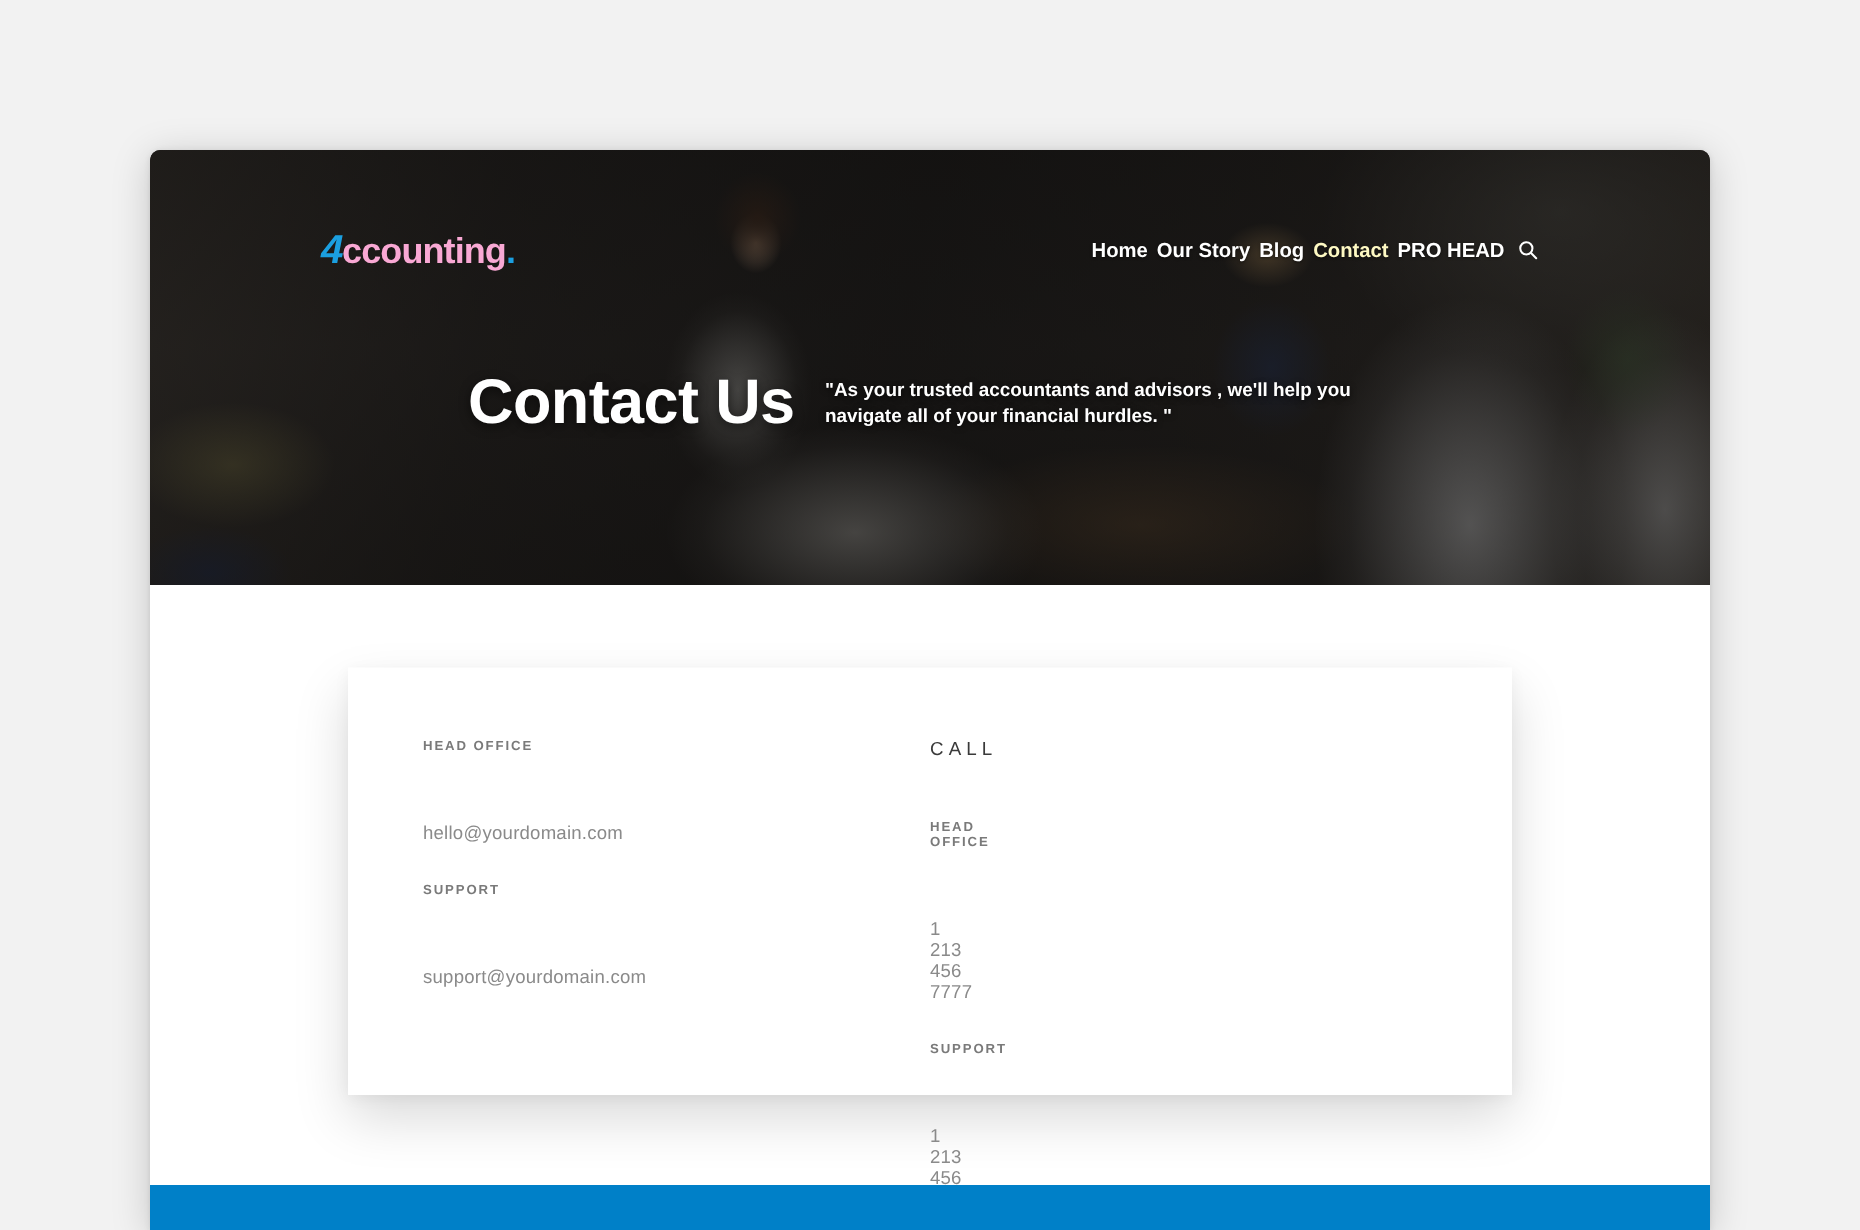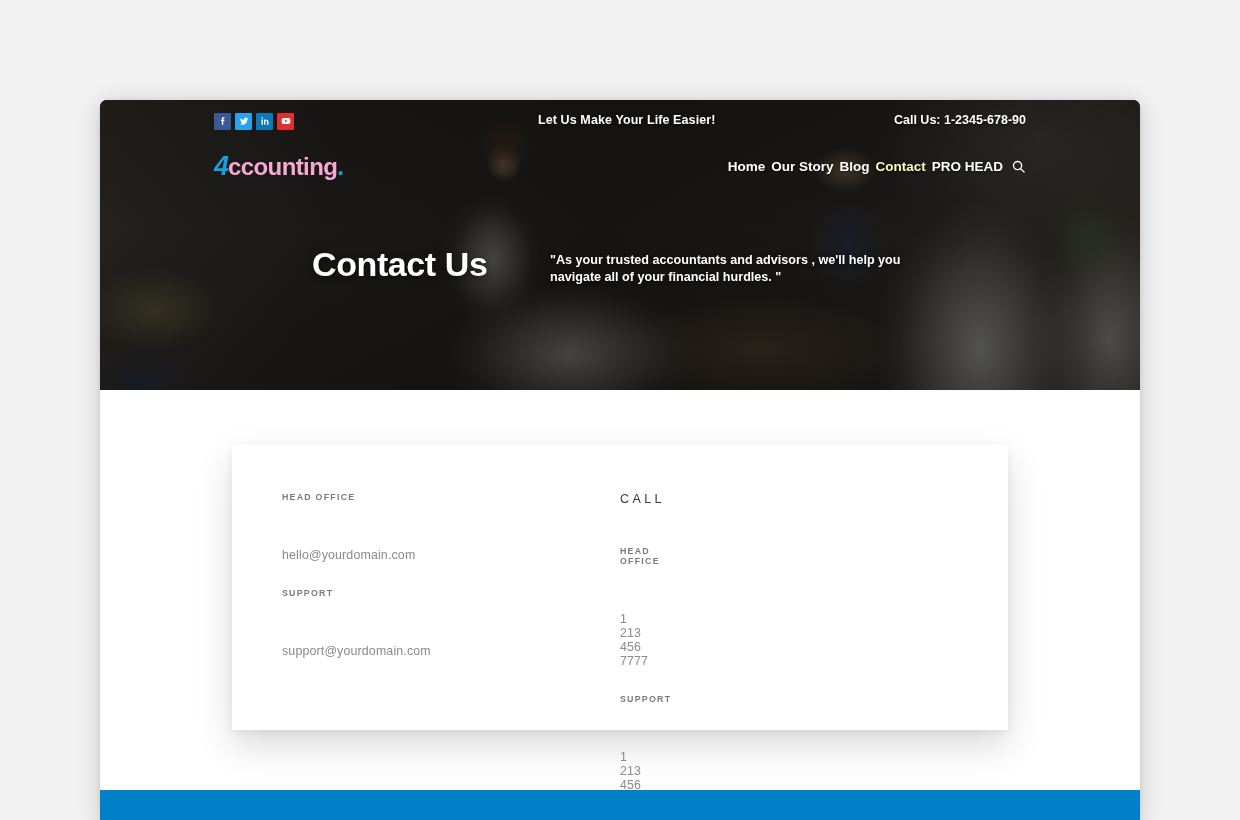--- a/index.html
+++ b/index.html
@@ -190,21 +190,21 @@
     margin-left: 2px;
   }
   .nav-search svg { width: 15px; height: 15px; stroke: #fff; fill: none; stroke-width: 2.2; }
 
   
   .hero-title {
     position: absolute;
     left: 212px;
     top: 147px;
     color: #ffffff;
-    font-size: 34px;
+    font-size: 42px;
     font-weight: 800;
     letter-spacing: -0.4px;
     line-height: 1;
     text-shadow: 0 2px 7px rgba(0,0,0,0.55);
   }
   .hero-quote {
     position: absolute;
     left: 450px;
     top: 152px;
     width: 380px;
@@ -277,46 +277,20 @@
 <body>
 
 <div class="viewport">
 
   <section class="hero">
     <div class="hero-photo"></div>
     <div class="hero-overlay"></div>
 
     <div class="hero-inner">
 
-      <div class="topbar">
-        <div class="social">
-          <a class="social-btn sb-fb">
-            <svg viewBox="0 0 24 24">
-                <path d="M15.5 3h-2.6C10.7 3 9.3 4.5 9.3 6.7V9H7v3.2h2.3V21h3.4v-8.8h2.5l.4-3.2h-2.9V7c0-.8.2-1.3 1.3-1.3h1.5V3z"></path>
-              </svg>
-          </a>
-          <a class="social-btn sb-tw">
-            <svg viewBox="0 0 24 24">
-                <path d="M22 5.9c-.7.3-1.5.6-2.3.7.8-.5 1.5-1.3 1.8-2.3-.8.5-1.7.8-2.6 1A4 4 0 0 0 12 8.9c0 .3 0 .6.1.9-3.4-.2-6.3-1.8-8.3-4.3-.4.6-.6 1.3-.6 2 0 1.4.7 2.7 1.8 3.4-.6 0-1.3-.2-1.8-.5 0 2 1.4 3.6 3.2 4-.3.1-.7.2-1.1.2-.3 0-.5 0-.8-.1.5 1.6 2 2.8 3.8 2.8A8 8 0 0 1 2 19c1.8 1.1 3.9 1.8 6.2 1.8 7.4 0 11.5-6.2 11.5-11.5v-.5c.8-.6 1.5-1.3 2.3-2z"></path>
-              </svg>
-          </a>
-          <a class="social-btn sb-in">
-            <svg viewBox="0 0 24 24">
-                <path d="M6.9 8.5H3.6V21h3.3V8.5zM5.3 3A1.9 1.9 0 1 0 5.3 6.8 1.9 1.9 0 0 0 5.3 3zM20.4 13.8c0-3.3-1.8-4.9-4.1-4.9-1.9 0-2.7 1-3.2 1.8V8.5H9.8V21h3.3v-6.8c0-1.5.5-2.6 1.9-2.6 1.4 0 1.9 1.1 1.9 2.6V21h3.5v-7.2z"></path>
-              </svg>
-          </a>
-          <a class="social-btn sb-yt">
-            <svg viewBox="0 0 24 24">
-                <path d="M22 7.5c-.3-1.1-1.1-2-2.2-2.3C17.9 4.7 12 4.7 12 4.7s-5.9 0-7.8.5C3.1 5.5 2.3 6.4 2 7.5c-.5 2-.5 4.5-.5 4.5s0 2.5.5 4.5c.3 1.1 1.1 2 2.2 2.3 1.9.5 7.8.5 7.8.5s5.9 0 7.8-.5c1.1-.3 1.9-1.2 2.2-2.3.5-2 .5-4.5.5-4.5s0-2.5-.5-4.5zM10.1 15.4V8.6l5.6 3.4-5.6 3.4z"></path>
-              </svg>
-          </a>
-        </div>
-        <div class="tagline">Let Us Make Your Life Easier!</div>
-        <div class="callus">Call Us: 1-2345-678-90</div>
-      </div>
 
       <div class="navbar">
         <div class="logo">
           <span class="logo-a">4</span>
             <span class="logo-rest">ccounting</span>
             <span class="logo-dot">.</span>
         </div>
 
         <nav class="nav">
           <span class="nav-item">Home</span>

